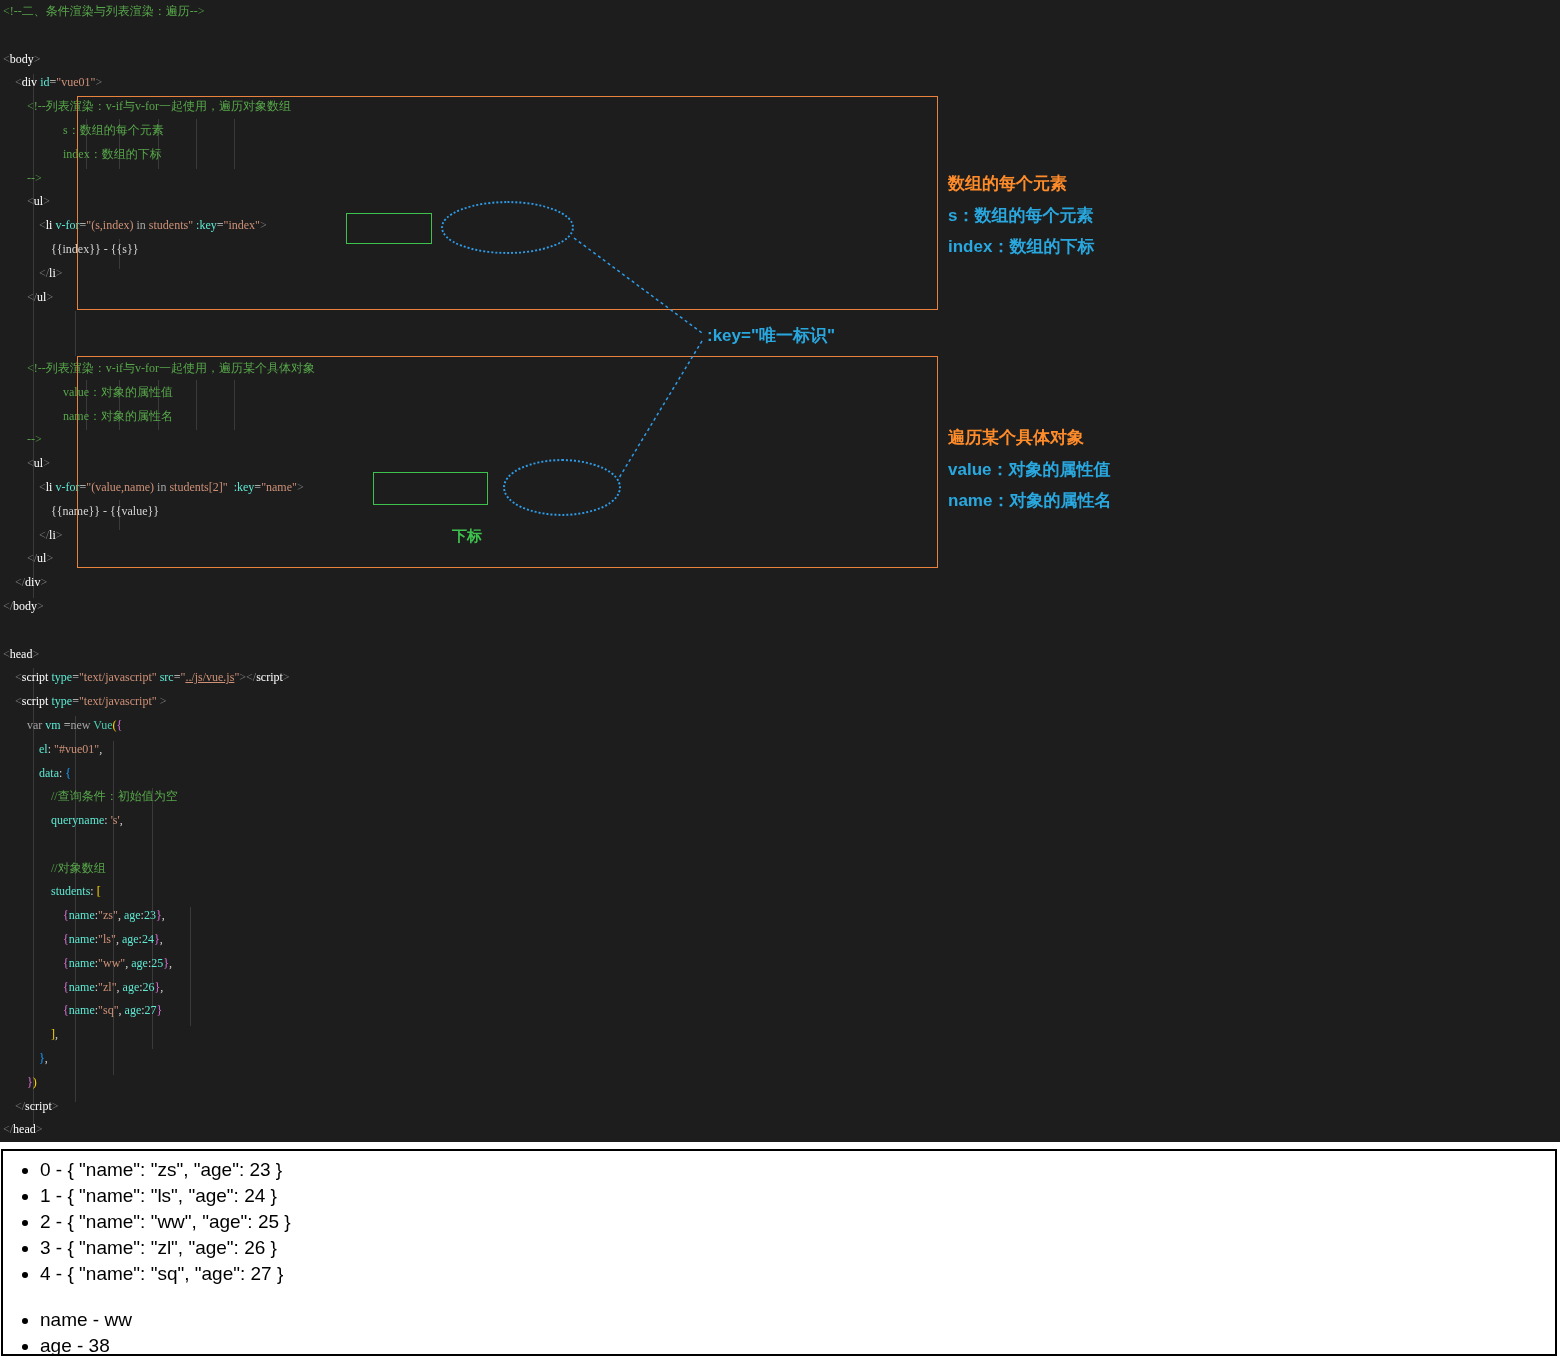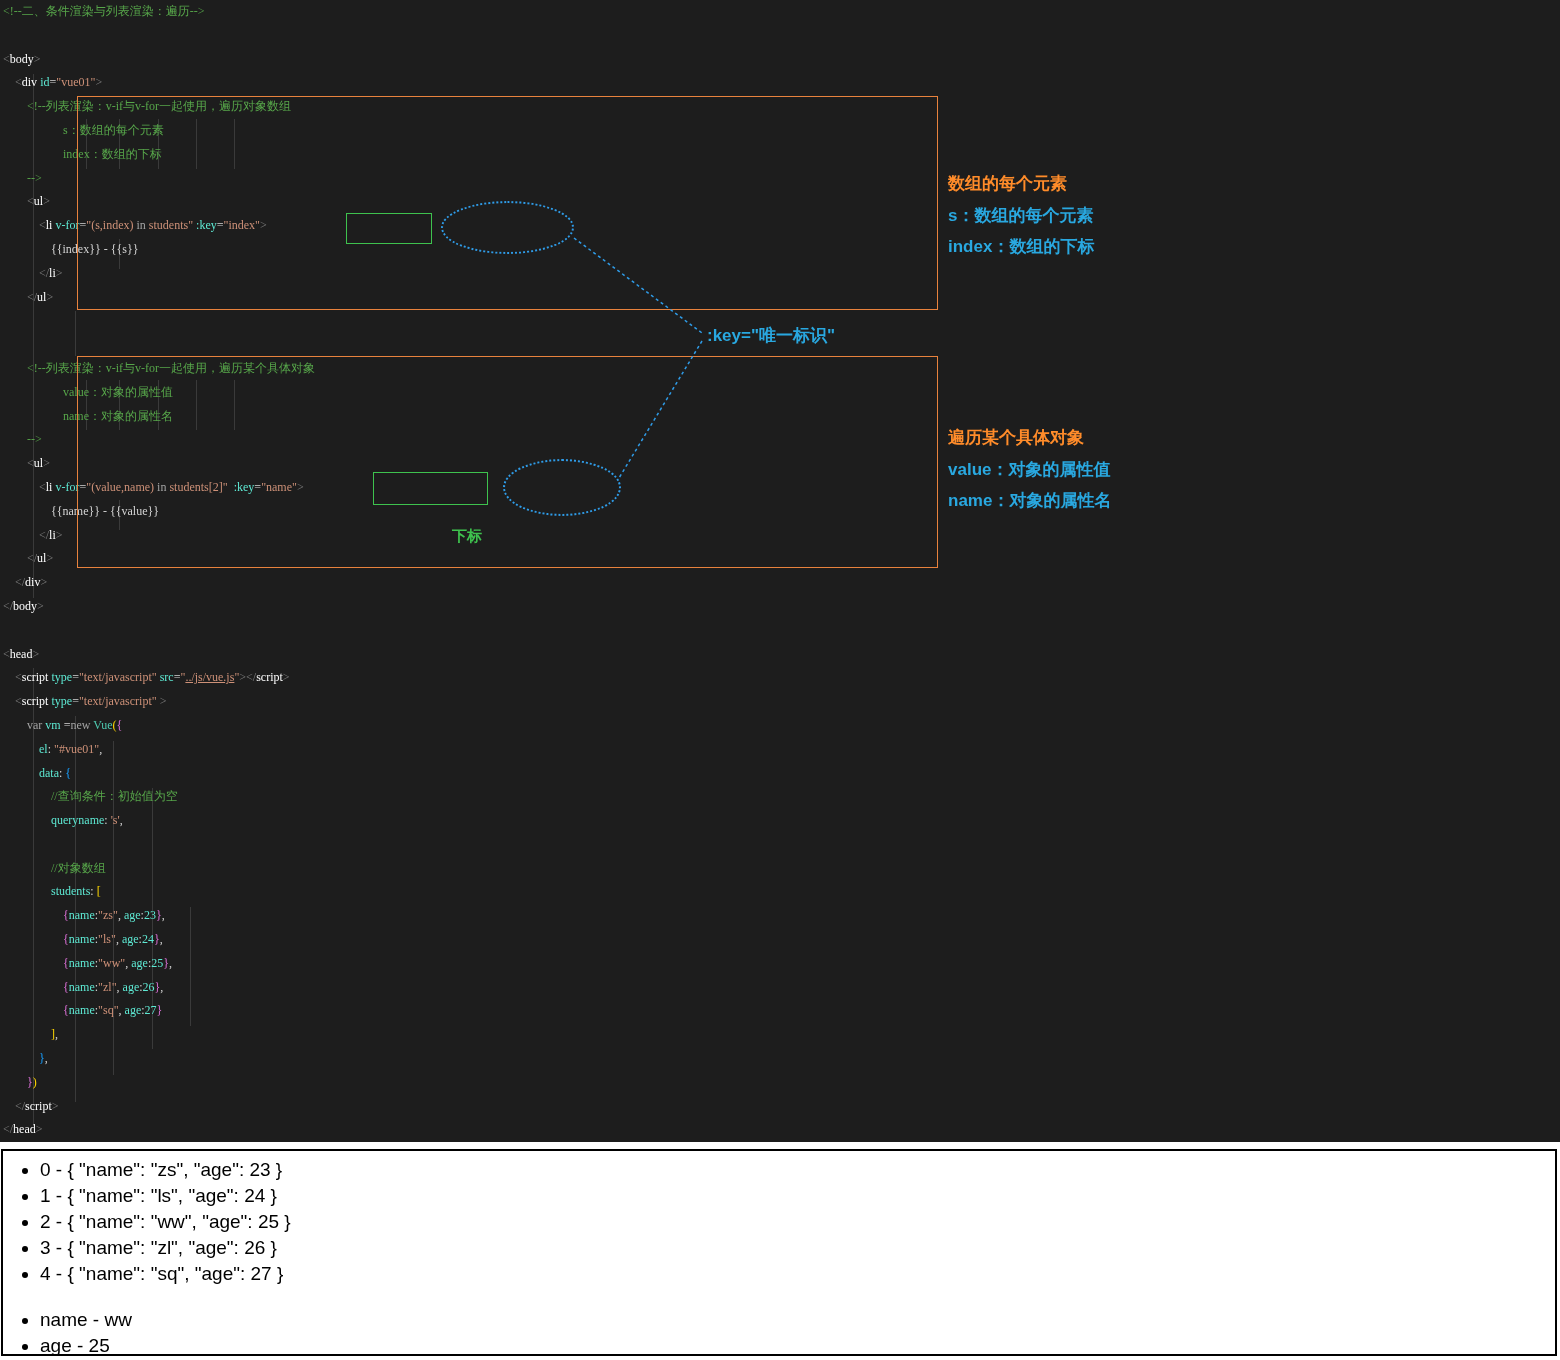--- a/index.html
+++ b/index.html
@@ -118,15 +118,15 @@
 <div class="output">
   <ul>
     <li>0 - { "name": "zs", "age": 23 }</li>
     <li>1 - { "name": "ls", "age": 24 }</li>
     <li>2 - { "name": "ww", "age": 25 }</li>
     <li>3 - { "name": "zl", "age": 26 }</li>
     <li>4 - { "name": "sq", "age": 27 }</li>
   </ul>
   <ul class="second">
     <li>name - ww</li>
-    <li>age - 25</li>
+    <li>age - 38</li>
   </ul>
 </div>
 
 </body></html>

